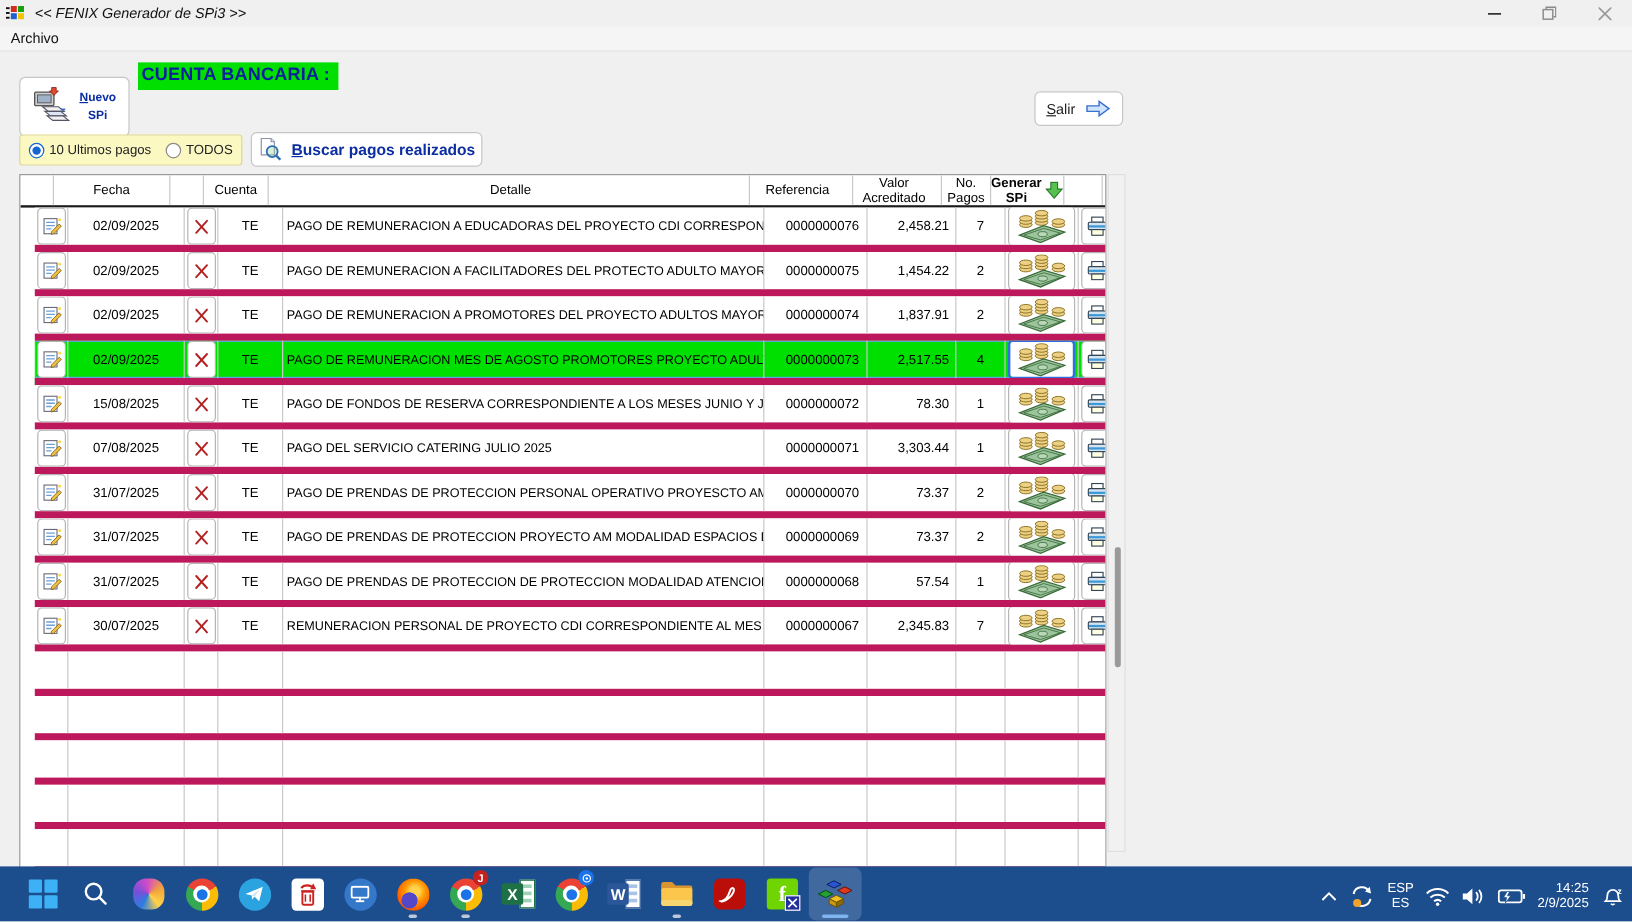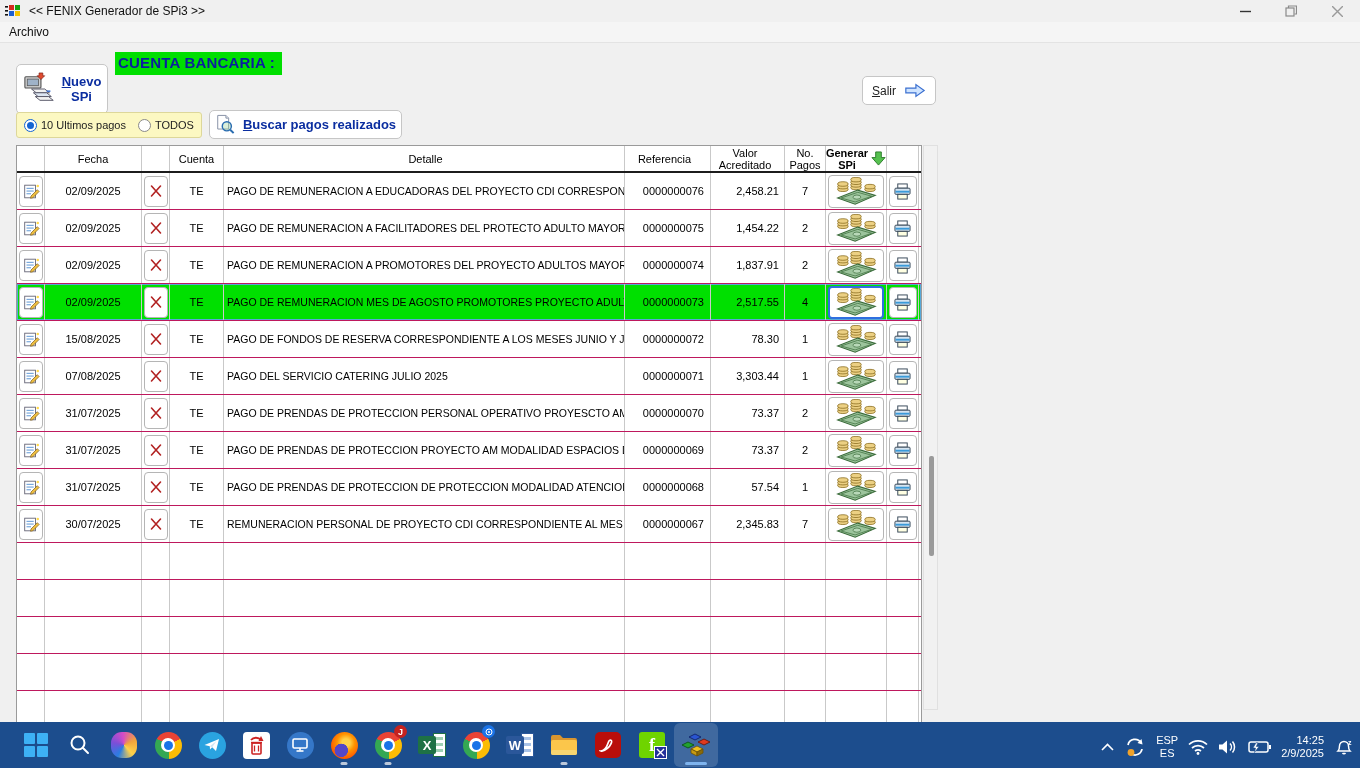--- a/index.html
+++ b/index.html
@@ -3,32 +3,32 @@
 <meta charset="utf-8">
 <style>
   * { margin:0; padding:0; box-sizing:border-box; }
   html,body { width:1360px; height:768px; overflow:hidden; }
   body { font-family:"Liberation Sans", sans-serif; background:#e8e8e8; position:relative; }
   .screen { position:absolute; inset:0; width:1360px; height:768px; background:#f0f0f0; }
 
   
   .titlebar { position:absolute; left:0; top:0; width:1360px; height:22px; background:#f0f0f0; display:flex; align-items:center; }
   .titlebar .appicon { margin-left:5px; width:16px; height:14px; }
-  .titlebar .title { margin-left:8px; font-size:12px; color:#111; }
+  .titlebar .title { margin-left:8px; font-size:12px; color:#111;font-style:italic; }
   .win-controls { position:absolute; right:0; top:0; height:22px; display:flex; }
   .win-btn { width:46px; height:22px; display:flex; align-items:center; justify-content:center; color:#555; }
   .win-btn svg { display:block; }
   .menubar { position:absolute; left:0; top:22px; width:1360px; height:21px; background:#f5f5f5; border-bottom:1px solid #e3e3e3; display:flex; align-items:center; }
   .menu-item { font-size:12px; color:#111; padding:0 9px; }
 
   
   .btn { background:#fff; border:1px solid #c6c6c6; border-radius:5px; display:flex; align-items:center; justify-content:center; cursor:default; }
   .navy { color:#0b2ea0; font-weight:bold; }
   #nuevo-btn { position:absolute; left:16px; top:64px; width:92px; height:50px; gap:5px; }
-  #nuevo-btn .lbl { font-size:13px; line-height:15px; text-align:center; }
+  #nuevo-btn .lbl { font-size:10px; line-height:15px; text-align:center; }
   #cuenta-label { position:absolute; left:115px; top:52px; height:23px; background:var(--accent-green); color:#0b1f9e; font-weight:bold; font-size:15px; padding:2px 7px 0 3px; letter-spacing:.2px; }
   #cuenta-combo { position:absolute; left:115px; top:78px; width:735px; height:27px; background:var(--combo-cyan); border:1px solid #9db0b0; display:flex; align-items:center; }
   #cuenta-combo .val { flex:1; font-size:15px; font-weight:bold; color:#0b1f9e; padding-left:6px; white-space:nowrap; overflow:hidden; }
   #cuenta-combo .dd { width:21px; height:25px; background:#fdfdfd; border-left:1px solid #c9c9c9; display:flex; align-items:center; justify-content:center; color:#666; }
   #salir-btn { position:absolute; left:862px; top:76px; width:74px; height:29px; gap:8px; font-size:12px; color:#222; }
   #filter-panel { position:absolute; left:16px; top:112px; width:186px; height:26px; background:var(--panel-yellow); border:1px solid #ddd79a; border-radius:3px; display:flex; align-items:center; font-size:11px; color:#222; }
   .radio { width:13px; height:13px; border-radius:50%; background:#fff; border:1px solid #8a8a8a; margin:0 4px 0 7px; position:relative; flex:none; }
   .radio.on { border-color:#1464d2; }
   .radio.on::after { content:""; position:absolute; left:2px; top:2px; width:7px; height:7px; border-radius:50%; background:#1464d2; }
   #buscar-btn { position:absolute; left:209px; top:110px; width:193px; height:29px; gap:8px; font-size:13px; }
@@ -40,21 +40,21 @@
   .c-edit{width:28px}.c-fecha{width:97px}.c-del{width:28px}.c-cuenta{width:54px}
   .c-detalle{width:401px; justify-content:flex-start; padding-left:3px;}
   .c-ref{width:86px; justify-content:flex-end; padding-right:6px;text-align:center;}
   .c-valor{width:74px; justify-content:flex-end; padding-right:5px;}
   .c-pagos{width:41px}.c-spi{width:61px}.c-print{width:32px}
   .c-tail{width:4px; border-right:none;}
   .grid-head { height:27px; border-bottom:2px solid #1c1c1c; font-size:11px; color:#000; }
   .grid-head .gc { line-height:12px; text-align:center; }
   .hdr2 { display:flex; flex-direction:column; align-items:center; justify-content:center; }
   .hdr-generar { font-weight:bold; display:flex; align-items:center; gap:3px; }
-  .row { height:37px; border-bottom:1px solid #be185d; font-size:11px; color:#000; background:#fff; }
+  .row { height:37px; border-bottom:6px solid #be185d; font-size:11px; color:#000; background:#fff;margin-left:12px; }
   .row .c-detalle { font-size:10.5px; white-space:nowrap; }
   .row.selected { background:var(--row-green); box-shadow:inset 0 0 0 1px #58a8d8; }
   .mini-btn { background:#fff; border:1px solid #b5b5b5; border-radius:4px; display:flex; align-items:center; justify-content:center; }
   .edit-btn { width:24px; height:31px; }
   .del-btn { width:24px; height:31px; }
   .spi-btn { width:56px; height:33px; }
   .row.selected .spi-btn { border:2px solid #2f6fe0; }
   .print-btn { width:28px; height:31px; }
   .row.empty { background:#fff; }
   .vscroll { position:absolute; left:923px; top:145px; width:15px; height:565px; background:#f1f1f1; border:1px solid #e0e0e0; }

